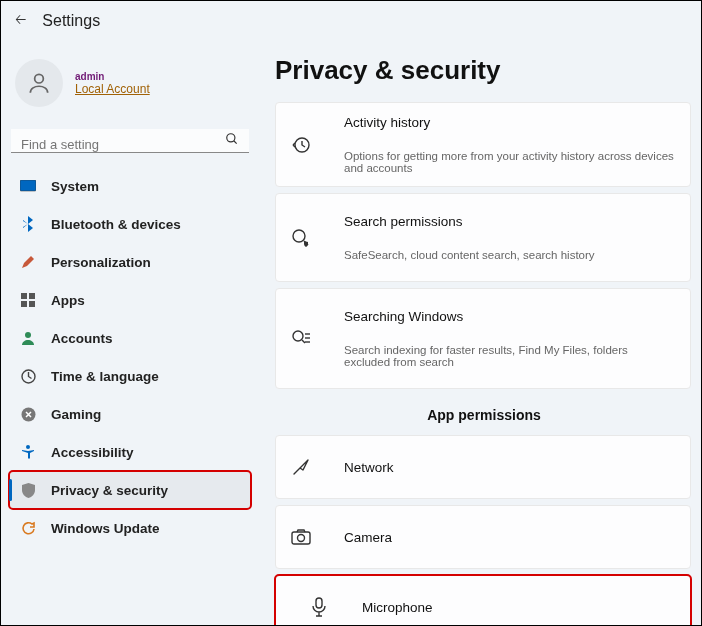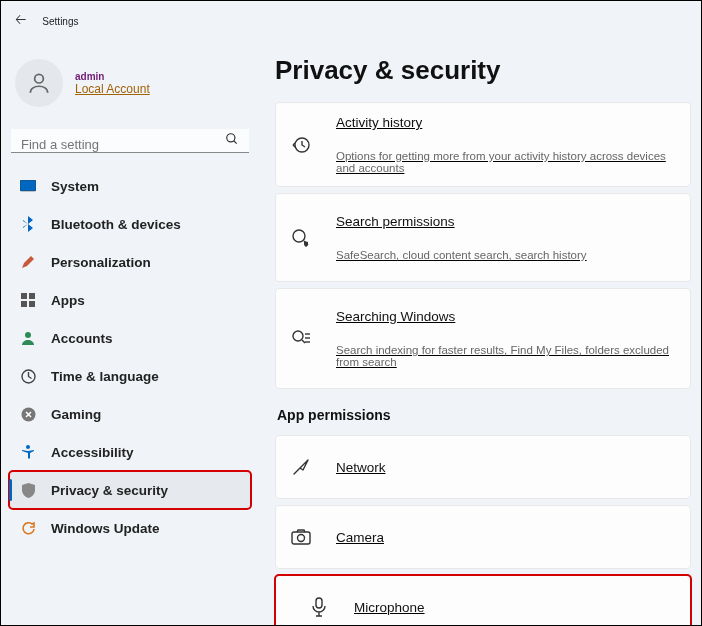--- a/index.html
+++ b/index.html
@@ -1,43 +1,43 @@
 <!DOCTYPE html>
 <html><head>
   <meta charset="utf-8">
   <style>
     * { margin: 0; padding: 0; box-sizing: border-box; font-family: "Segoe UI", Arial, sans-serif; }
     body { width: 702px; height: 626px; background: #f0f4f8; border: 1px solid #000; overflow: hidden; }
     .titlebar { display: flex; align-items: center; padding: 8px 14px; gap: 16px; }
     .back-arrow { font-size: 14px; color: #333; cursor: pointer; }
-    .titlebar-text { font-size: 10px; color: #222; }
+    .titlebar-text { font-size: 16px; color: #222; }
     .container { display: flex; height: calc(100% - 34px); }
     .sidebar { width: 258px; padding: 10px 8px 0 8px; display: flex; flex-direction: column; }
     .user-block { display: flex; align-items: center; gap: 12px; padding: 8px 6px 18px 6px; }
     .avatar { width: 48px; height: 48px; border-radius: 50%; background: #e4e8ec; display: flex; align-items: center; justify-content: center; }
     .avatar svg { width: 26px; height: 26px; }
     .user-name { font-size: 10px; font-weight: 600; color: #701a75; }
     .user-sub { font-size: 12px; color: #a16207; text-decoration: underline; }
     .search-wrap { position: relative; margin: 4px 2px 14px 2px; }
     .search-input { width: 100%; padding: 8px 30px 0 10px; border: none; border-bottom: 1px solid #888; background: #fbfcfd; font-size: 13px; outline: none; }
     .search-icon { position: absolute; right: 10px; top: 50%; transform: translateY(-50%); color: #333; }
     .nav { display: flex; flex-direction: column; gap: 0; font-weight: bold; }
     .nav-item { display: flex; align-items: center; gap: 14px; padding: 10px 10px; border-radius: 4px; font-size: 13.5px; color: #222; cursor: pointer; position: relative; }
     .nav-item.selected { background: #e6eaee; }
     .nav-item.selected::before { content: ""; position: absolute; left: 0; top: 8px; bottom: 8px; width: 3px; background: #0067c0; border-radius: 2px; }
     .nav-item.highlighted { outline: 2px solid #d40000; outline-offset: -1px; }
     .nav-icon { width: 18px; height: 18px; display: flex; align-items: center; justify-content: center; }
     .main { flex: 1; padding: 14px 10px 0 16px; overflow: hidden; }
     .page-title { font-size: 26px; font-weight: 600; color: #111; margin-bottom: 16px; }
-    .card { background: #fdfdfe; border: 1px solid #e8e8e8; border-radius: 4px; padding: 12px 14px; margin-bottom: 6px; display: flex; align-items: center; gap: 24px; cursor: pointer; text-decoration: underline; }
+    .card { background: #fdfdfe; border: 1px solid #e8e8e8; border-radius: 4px; padding: 12px 14px; margin-bottom: 6px; display: flex; align-items: center; gap: 32px; cursor: pointer; }
     .card.highlighted { outline: 2px solid #d40000; outline-offset: -1px; padding-left: 32px; }
     .card-icon { width: 22px; height: 22px; display: flex; align-items: center; justify-content: center; color: #333; flex-shrink: 0; }
     .card-title { font-size: 13.5px; color: #111; }
     .card-sub { font-size: 11.5px; color: #666; margin-top: 20px; }
-    .section-header { font-size: 14px; font-weight: 600; color: #111; margin: 18px 0 12px 2px; }
+    .section-header { font-size: 14px; font-weight: 600; color: #111; margin: 18px 0 12px 2px; text-align: center; }
     .card-tall { padding: 20px 14px; }
   </style>
 </head>
 <body>
 
 <div class="titlebar">
   <span class="back-arrow">🡠</span>
   <span class="titlebar-text">Settings</span>
 </div>
 

